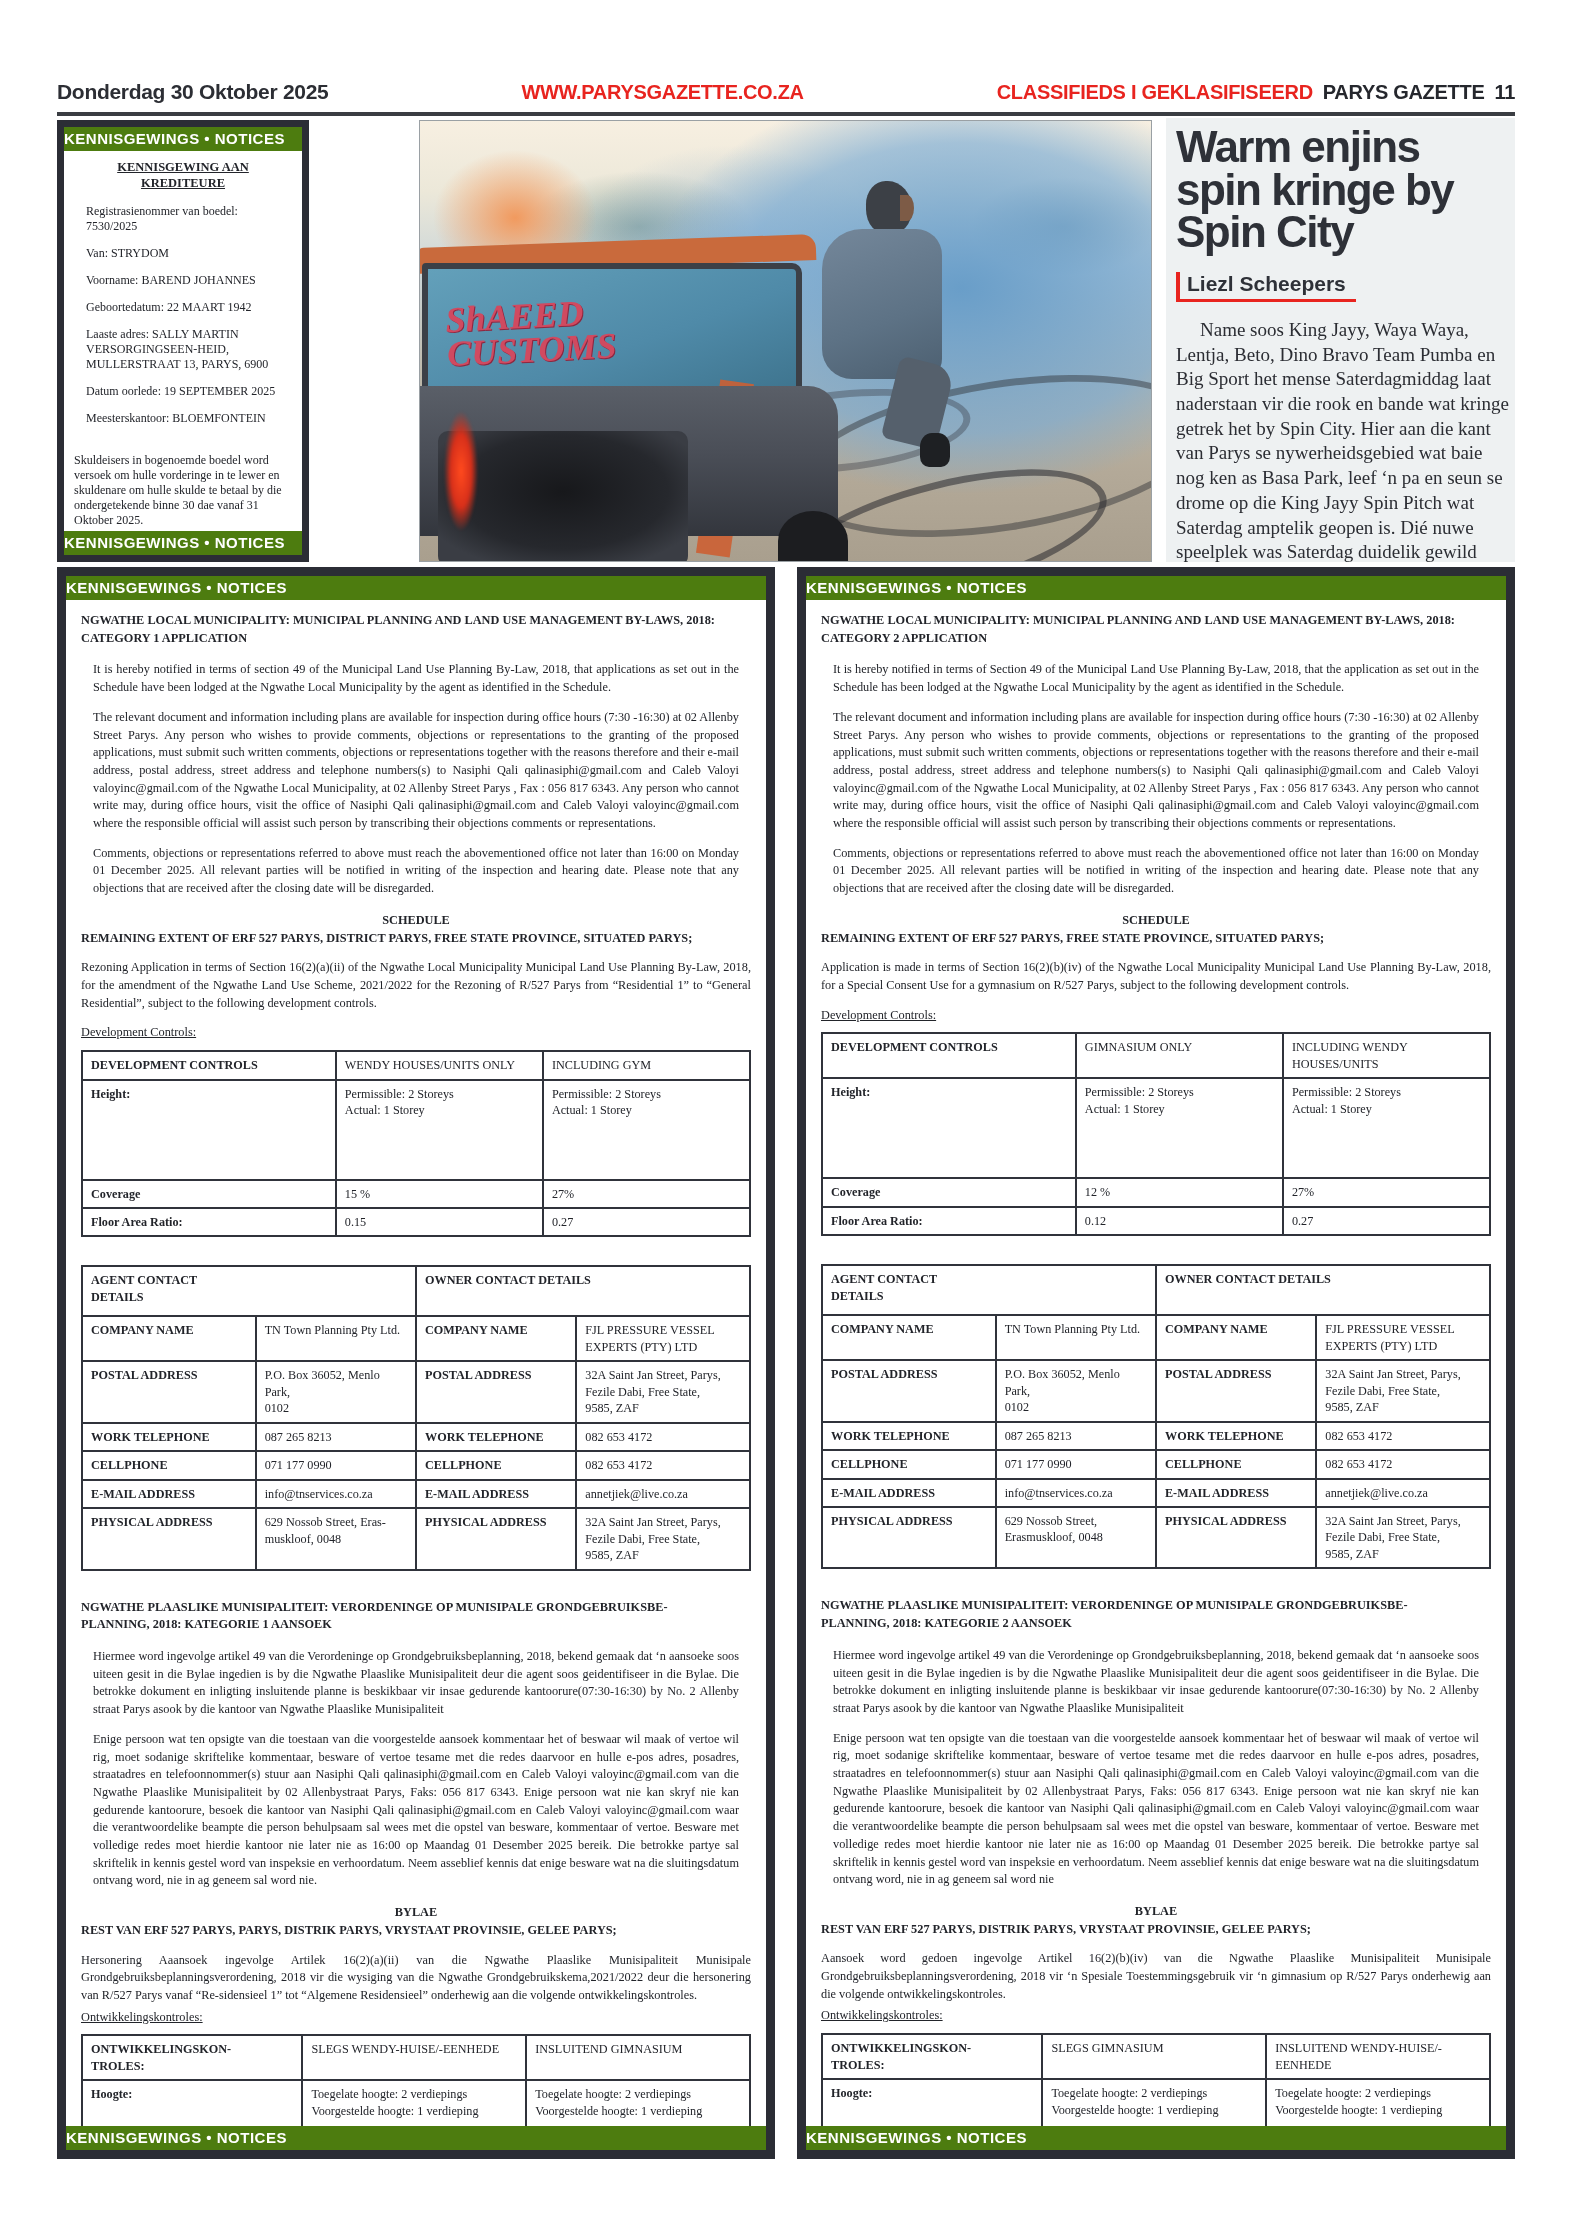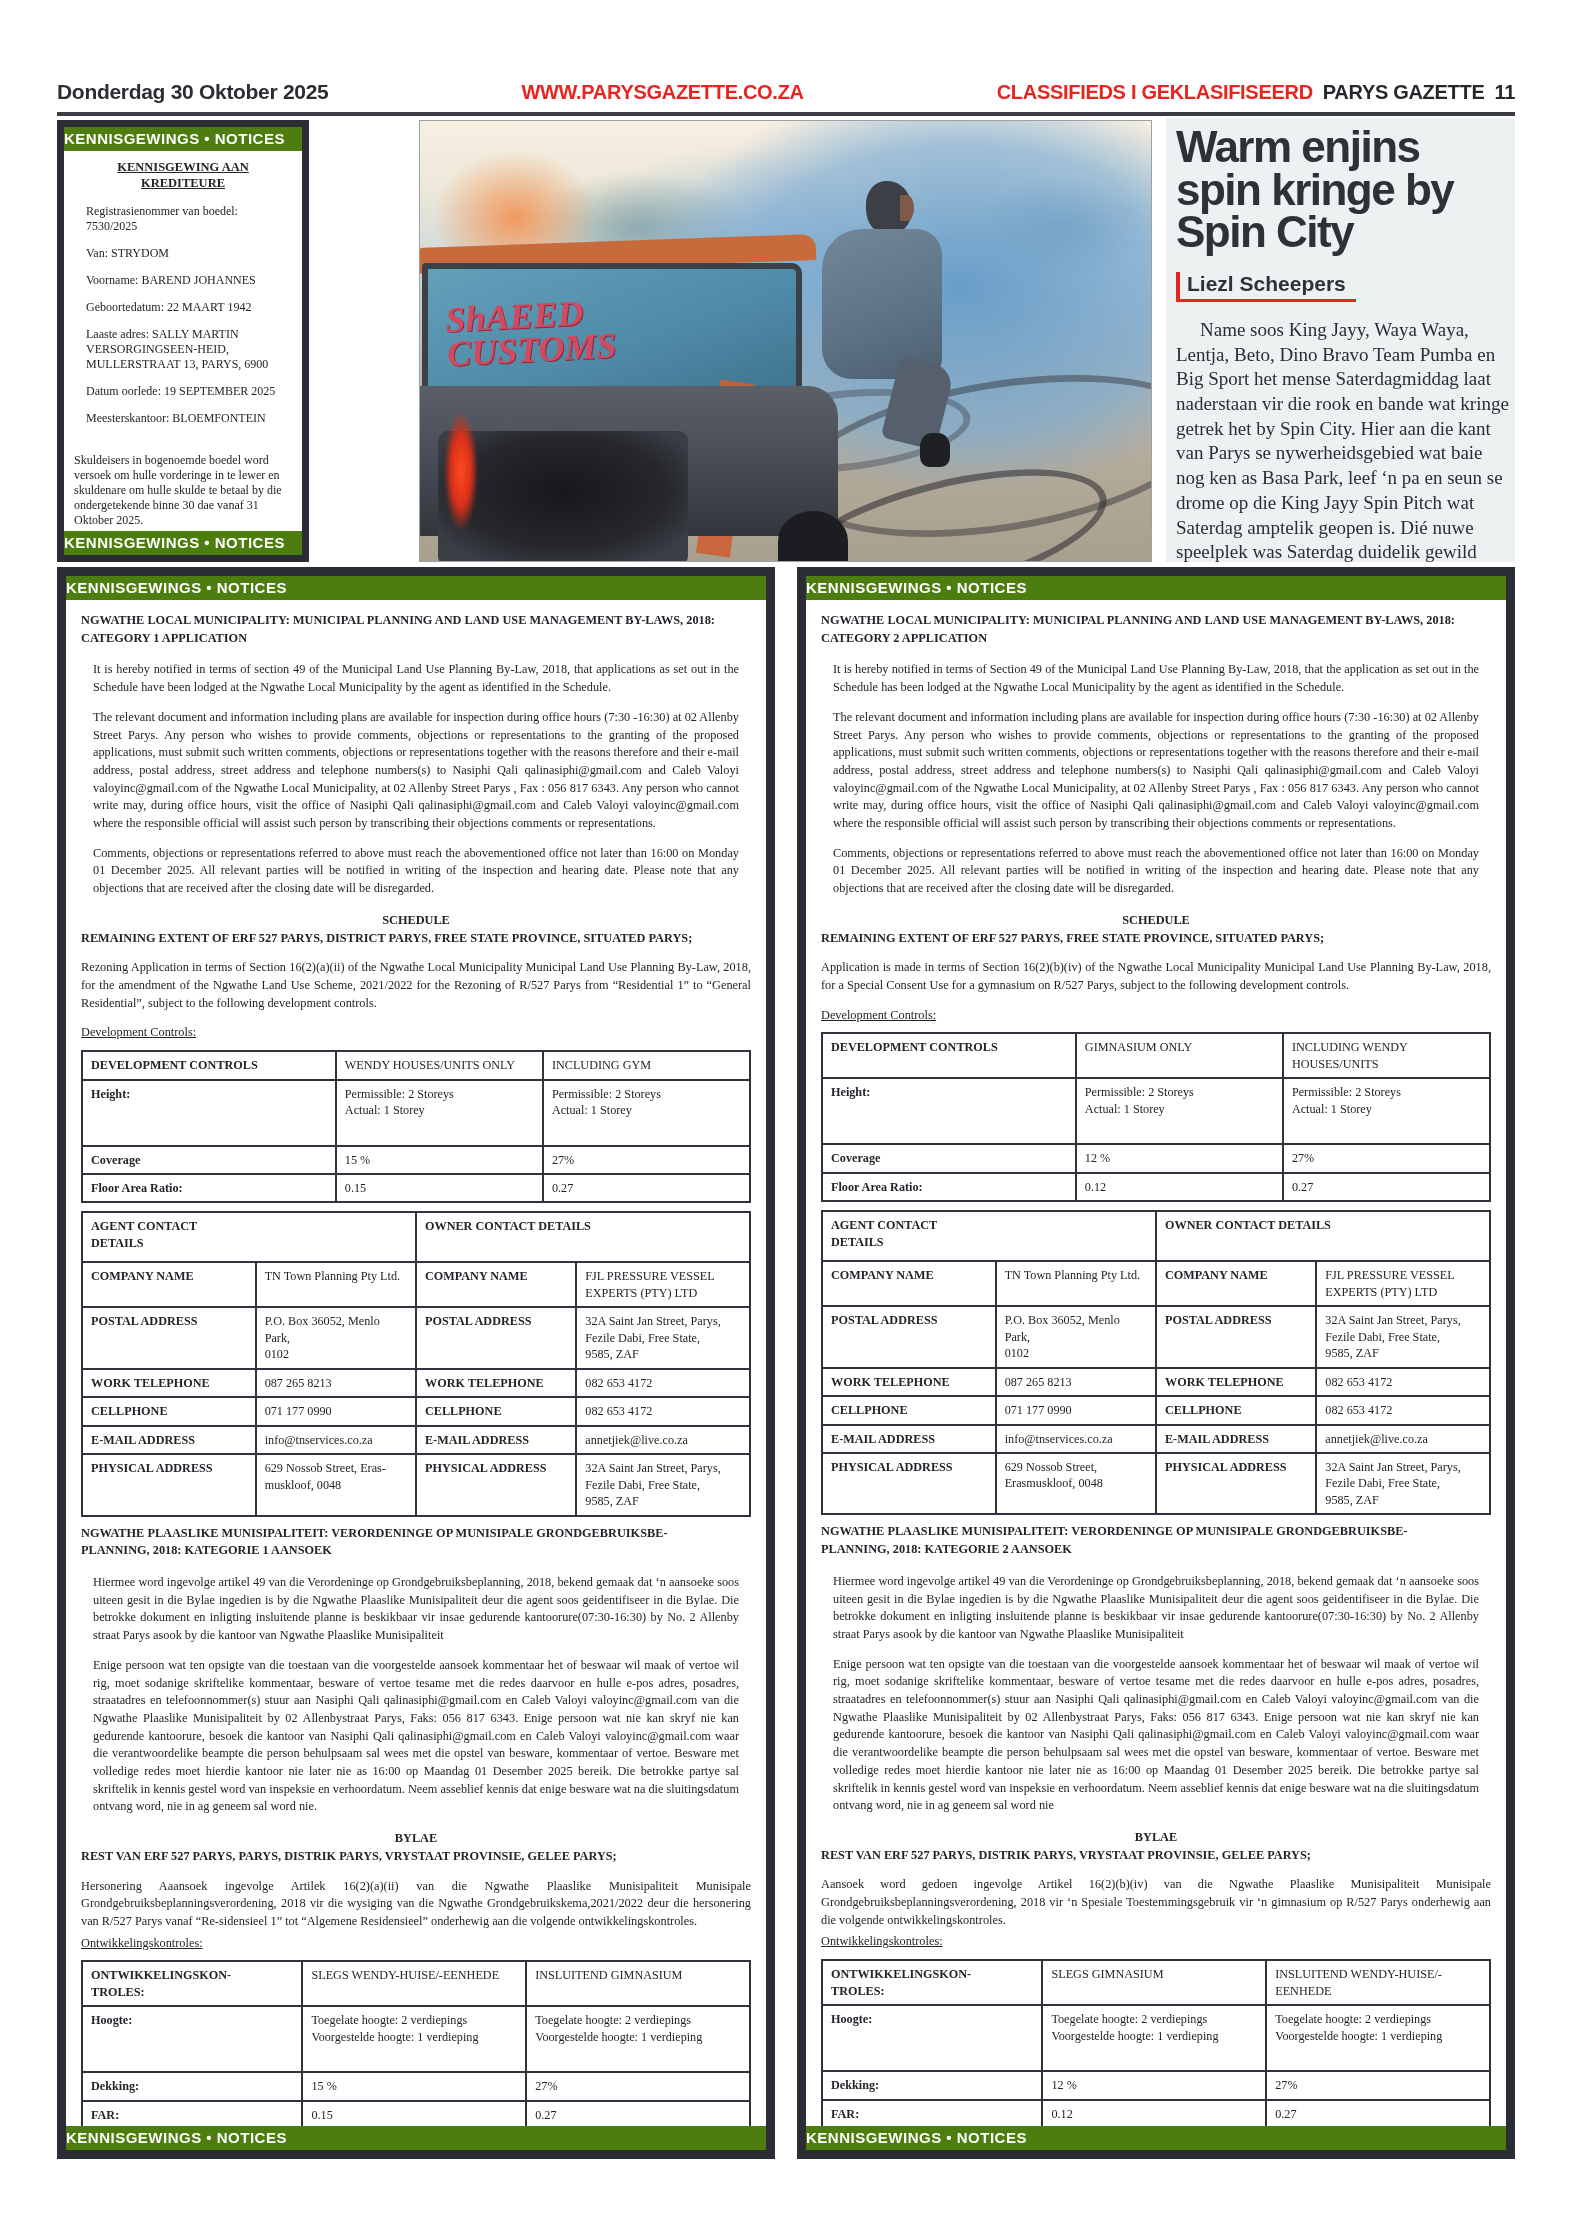--- a/index.html
+++ b/index.html
@@ -71,24 +71,24 @@
   .ncol .nbar-top{position:absolute;top:0;left:0;right:0;}
   .ncol .nbar-bottom{position:absolute;bottom:0;left:0;right:0;}
   .ncol-body{position:absolute;top:24px;bottom:24px;left:0;right:0;padding:12px 15px 6px 15px;overflow:hidden;font-size:12.3px;line-height:1.44;text-align:justify;}
   .n-title{font-weight:bold;white-space:pre-line;margin:0 0 14px 0;}
   .n-paras p{margin:12px;}
   .n-center{text-align:center;font-weight:bold;margin-top:14px;}
   .n-prop{font-weight:bold;margin:0 0 12px 0;}
   .n-para{margin:0 0 12px 0;}
   .n-underline{text-decoration:underline;margin:0 0 8px 0;}
 
-  table{width:100%;border-collapse:collapse;border:2px solid #30333b;margin:0 0 8px 0;}
+  table{width:100%;border-collapse:collapse;border:2px solid #30333b;margin:0 0 28px 0;}
   td{border:2px solid #30333b;padding:5px 8px;vertical-align:top;white-space:pre-line;text-align:left;font-size:12.2px;line-height:1.35;}
   td.b{font-weight:bold;}
-  .t-dev tr:nth-child(2) td{height:66px;font-family:Liberation Serif, serif;}
+  .t-dev tr:nth-child(2) td{height:100px;font-family:Liberation Serif, serif;}
   .t-contact tr:nth-child(1) td{height:50px;}
 </style>
 </head>
 <body data-interactable="false">
 
 <div class="topbar" data-interactable="false">
   <span class="date" data-interactable="false" style="white-space: pre-line;">Donderdag 30 Oktober 2025</span>
   <span class="url" data-interactable="false" style="white-space: pre-line; margin-top: 16px;">WWW.PARYSGAZETTE.CO.ZA</span>
   <span class="right">
     <span class="section" data-interactable="false" style="white-space: pre-line;">CLASSIFIEDS I GEKLASIFISEERD</span>

